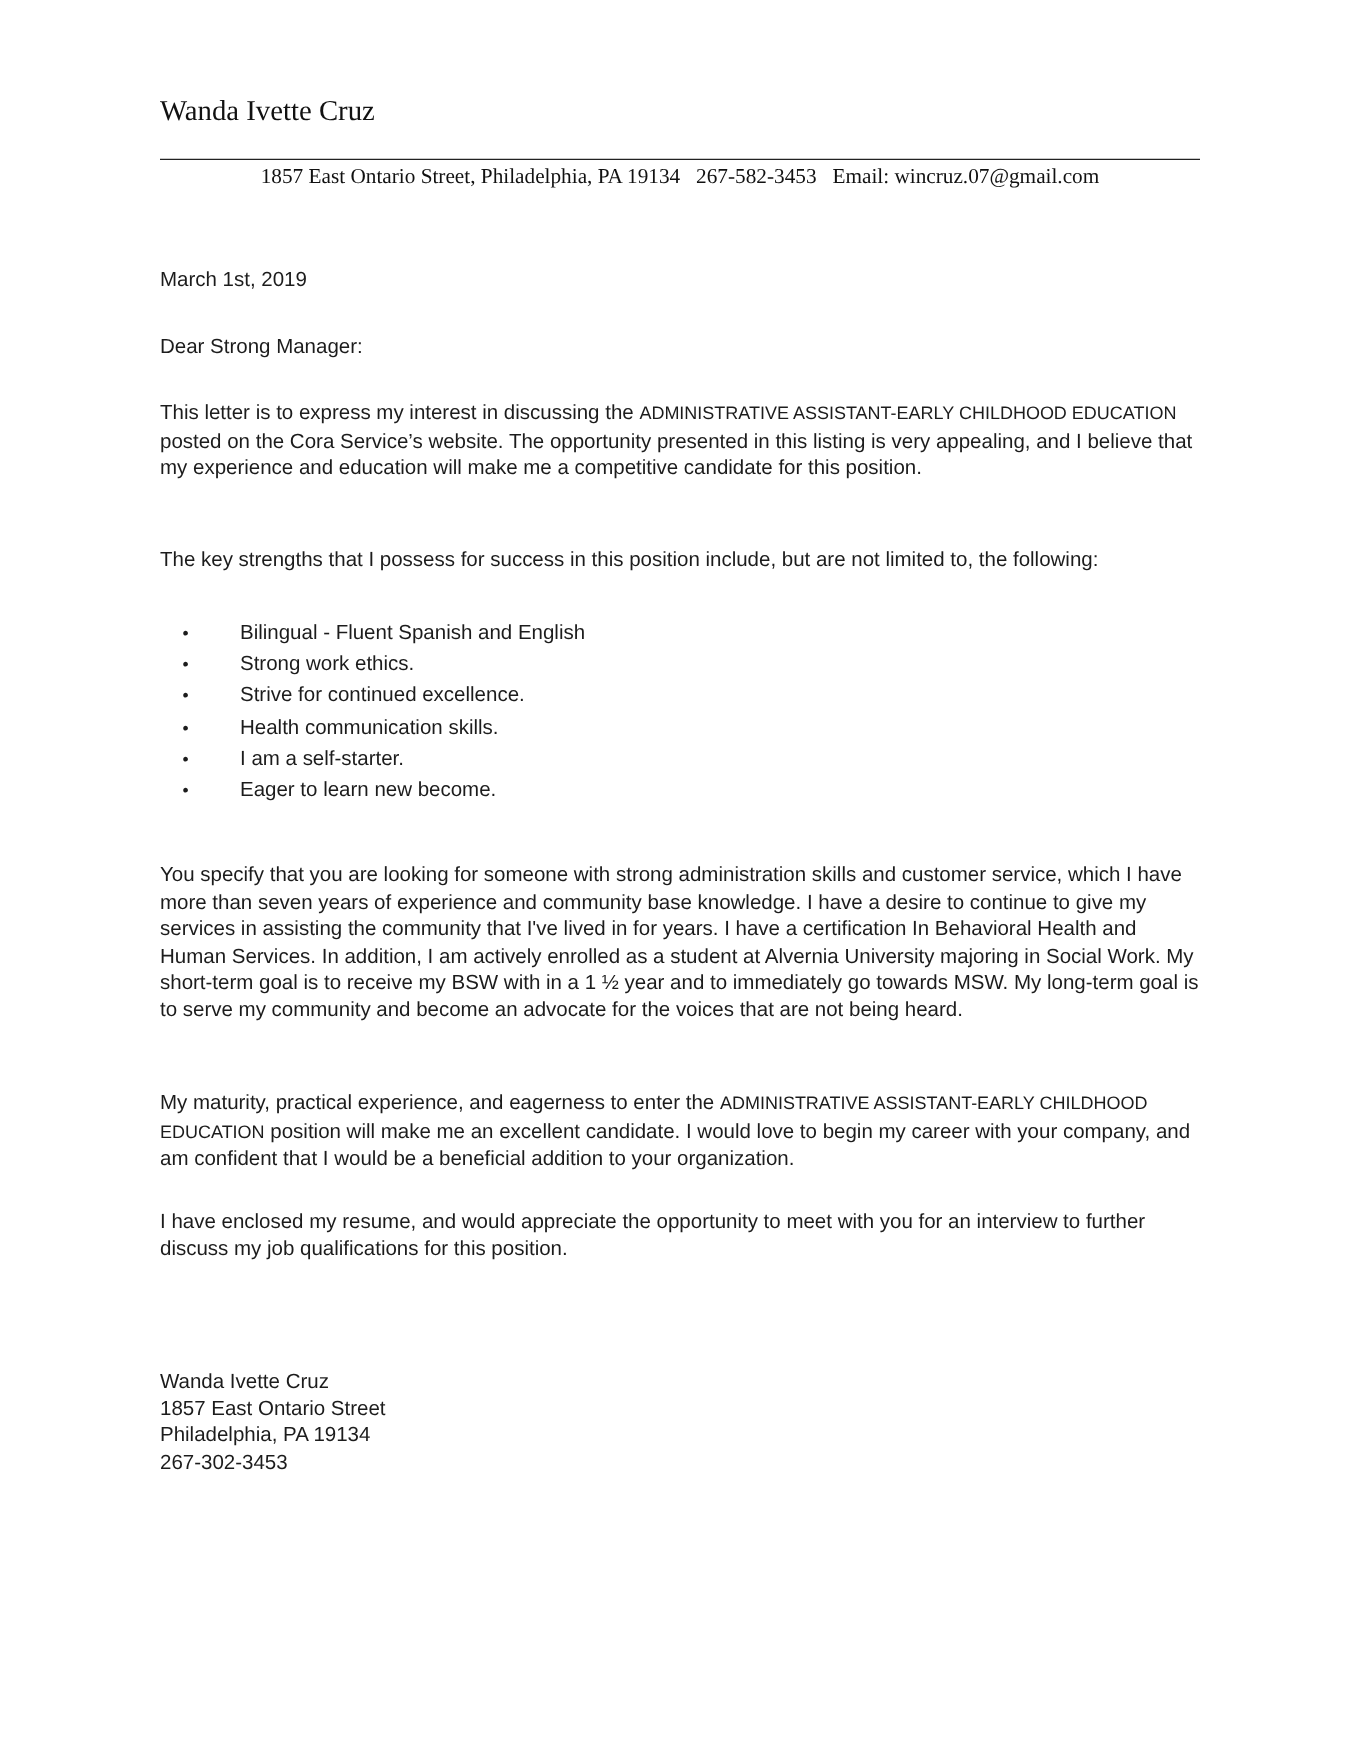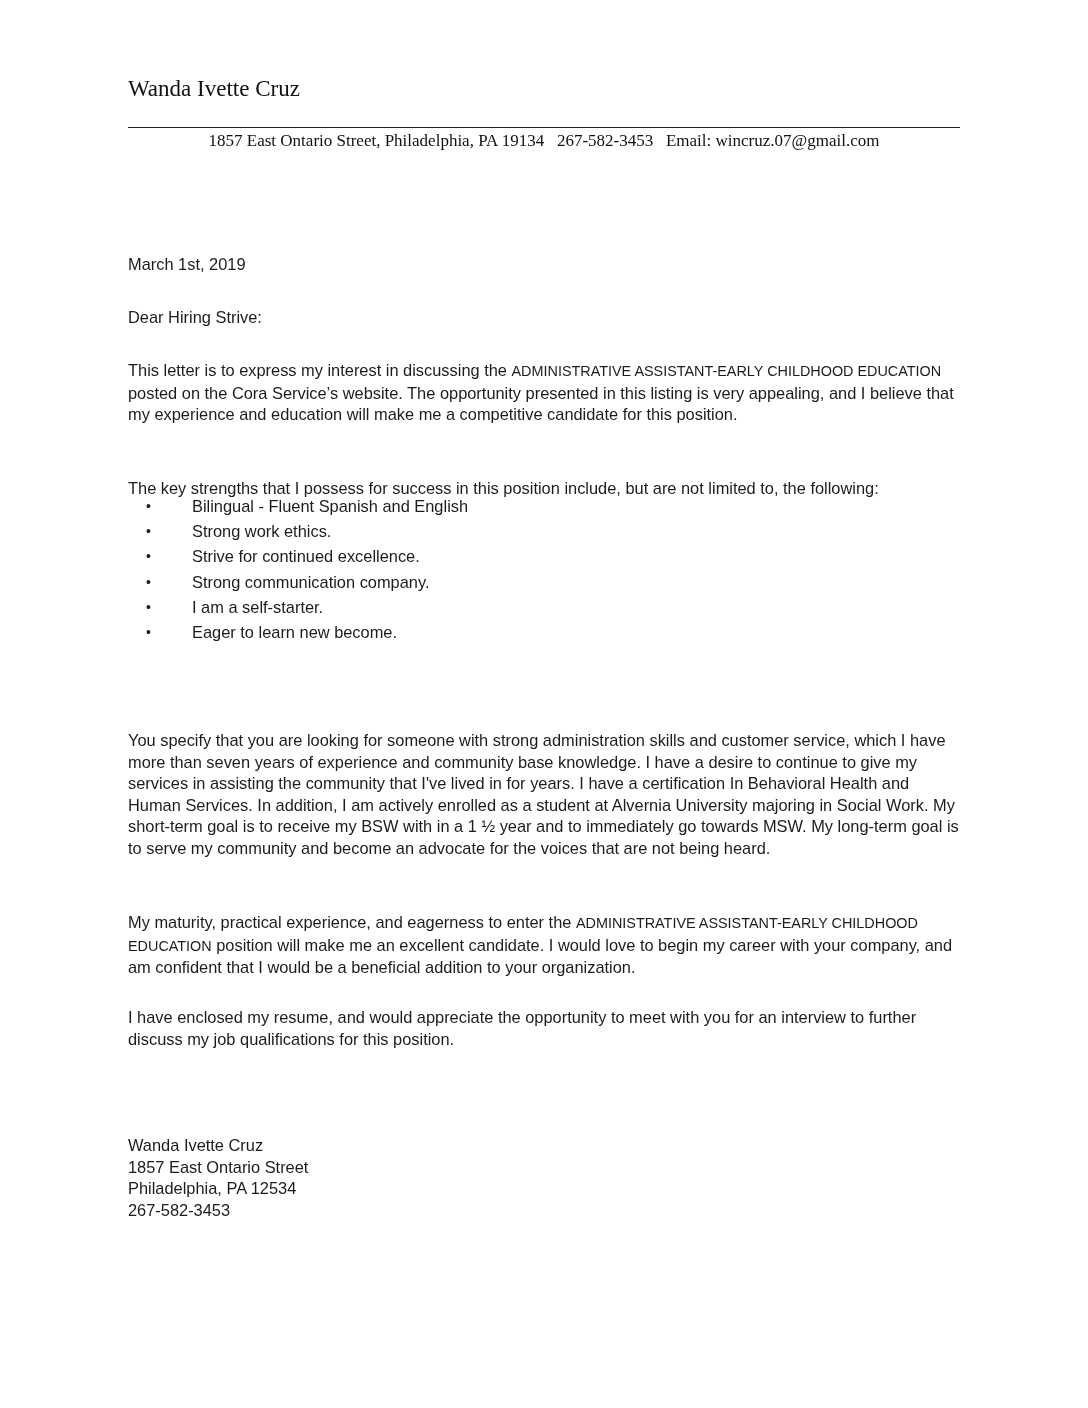--- a/index.html
+++ b/index.html
@@ -1,19 +1,19 @@
 <!DOCTYPE html>
 <html><head>
   <meta charset="utf-8">
   <style>
     html, body { margin: 0; padding: 0; background: #ffffff; }
     body { width: 1088px; height: 1408px; position: relative; overflow: hidden; color: #1a1a1a; }
     .page { position: absolute; left: 0; top: 0; width: 1004px; height: 1408px; background: #ffffff; }
     .serif { font-family: "Liberation Serif", "DejaVu Serif", serif; }
-    .sans { font-family: "Liberation Sans", "DejaVu Sans", sans-serif; margin-top: 40px; }
+    .sans { font-family: "Liberation Sans", "DejaVu Sans", sans-serif; }
     .name-header { position: absolute; left: 128px; top: 74px; font-size: 23px; line-height: 30px; color: #111; }
     .rule { position: absolute; left: 128px; top: 127px; width: 832px; height: 0; border-top: 1px solid #222; }
     .contact-line { position: absolute; left: 128px; top: 130px; width: 832px; text-align: center; font-size: 17px; line-height: 22px; color: #111; white-space: pre; }
     .block { position: absolute; left: 128px; width: 830px; font-size: 16.4px; line-height: 21.5px; color: #1c1c1c; }
     .caps { font-size: 14.4px; }
     .date { top: 214px; }
     .salutation { top: 267px; }
     .p1 { top: 320px; }
     .p2 { top: 438px; width: 840px; }
     .bullets { position: absolute; left: 128px; top: 494px; margin: 0; padding: 0; list-style: none; font-size: 16.4px; line-height: 25.2px; color: #1c1c1c; }
@@ -29,41 +29,41 @@
 </head>
 <body>
 
 <div class="page">
 
   <div class="name-header serif">Wanda Ivette Cruz</div>
   <div class="rule"></div>
   <div class="contact-line serif">1857 East Ontario Street, Philadelphia, PA 19134   267-582-3453   Email: wincruz.07@gmail.com</div>
 
   <div class="block date sans">March 1st, 2019</div>
-  <div class="block salutation sans">Dear Hiring Strive:</div>
+  <div class="block salutation sans">Dear Strong Manager:</div>
 
   <div class="block p1 sans"><span>This letter is to express my interest in discussing the </span><span class="caps">ADMINISTRATIVE ASSISTANT-EARLY CHILDHOOD EDUCATION</span><span> posted on the Cora Service’s website. The opportunity presented in this listing is very appealing, and I believe that my experience and education will make me a competitive candidate for this position.</span></div>
 
   <div class="block p2 sans">The key strengths that I possess for success in this position include, but are not limited to, the following:</div>
 
   <ul class="bullets sans">
     <li><span class="bullet">•</span><span>Bilingual - Fluent Spanish and English</span></li>
     <li><span class="bullet">•</span><span>Strong work ethics.</span></li>
     <li><span class="bullet">•</span><span>Strive for continued excellence.</span></li>
-    <li><span class="bullet">•</span><span>Strong communication company.</span></li>
+    <li><span class="bullet">•</span><span>Health communication skills.</span></li>
     <li><span class="bullet">•</span><span>I am a self-starter.</span></li>
     <li><span class="bullet">•</span><span>Eager to learn new become.</span></li>
   </ul>
 
   <div class="block p3 sans">You specify that you are looking for someone with strong administration skills and customer service, which I have more than seven years of experience and community base knowledge. I have a desire to continue to give my services in assisting the community that I've lived in for years. I have a certification In Behavioral Health and Human Services. In addition, I am actively enrolled as a student at Alvernia University majoring in Social Work. My short-term goal is to receive my BSW with in a 1 ½ year and to immediately go towards MSW. My long-term goal is to serve my community and become an advocate for the voices that are not being heard.</div>
 
   <div class="block p4 sans"><span>My maturity, practical experience, and eagerness to enter the </span><span class="caps">ADMINISTRATIVE ASSISTANT-EARLY CHILDHOOD EDUCATION</span><span> position will make me an excellent candidate. I would love to begin my career with your company, and am confident that I would be a beneficial addition to your organization.</span></div>
 
   <div class="block p5 sans">I have enclosed my resume, and would appreciate the opportunity to meet with you for an interview to further discuss my job qualifications for this position.</div>
 
   <div class="signature sans">
     <div>Wanda Ivette Cruz</div>
     <div>1857 East Ontario Street</div>
-    <div>Philadelphia, PA 12534</div>
-    <div>267-582-3453</div>
+    <div>Philadelphia, PA 19134</div>
+    <div>267-302-3453</div>
   </div>
 
 </div>
 
 </body></html>

